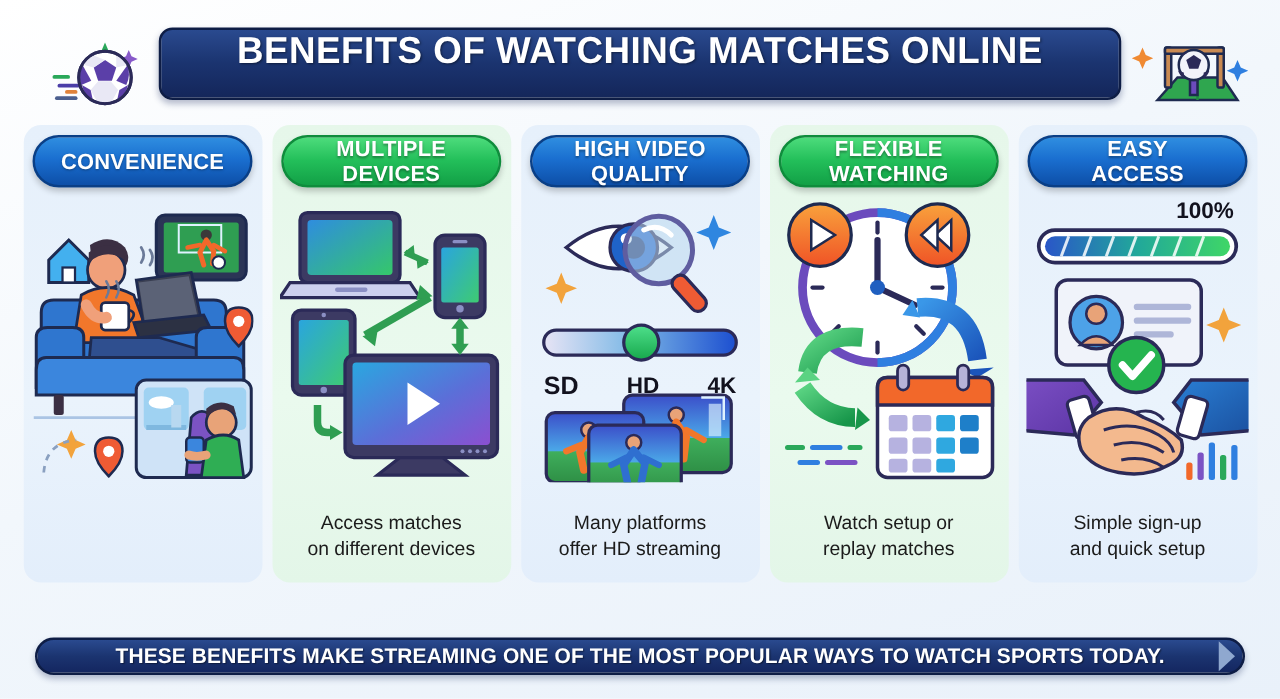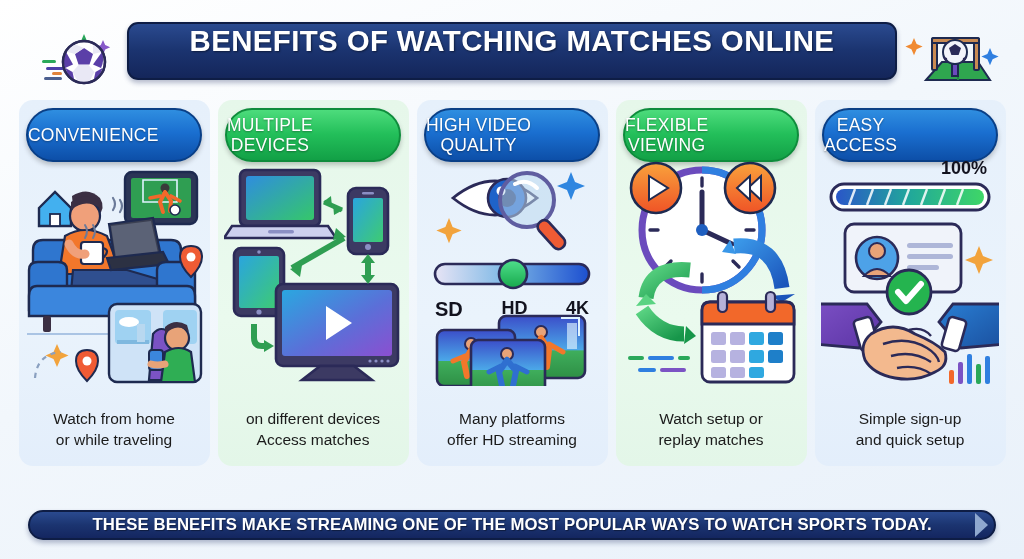--- a/index.html
+++ b/index.html
@@ -51,26 +51,26 @@
     position: relative;
     display: flex; flex-direction: column; align-items: center;
     padding-top: 58px;
   }
   .col.blue  { background: linear-gradient(180deg,#e6f0fb 0%, #eaf3fc 60%, #e3eefb 100%); }
   .col.green { background: linear-gradient(180deg,#e6f7ea 0%, #eafaee 60%, #e3f6e8 100%); }
 
   .pill {
     position: absolute; top: 8px; left: 50%;
     transform: translateX(-50%);
-    width: 176px; height: 54px;
+    width: 176px; height: 42px;
     border-radius: 28px;
-    display: flex; align-items: center; 
+    display: flex; align-items: center; justify-content: center;
     text-align: center;
     color: #fff;
-    font-size: 17.5px; font-weight: normal;
+    font-size: 17.5px; font-weight: bold;
     line-height: 20px;
     letter-spacing: .2px;
     text-shadow: 0 1px 2px rgba(0,0,0,.35);
     box-shadow: 0 3px 5px rgba(0,0,0,.22);
   }
   .pill.blue {
     background: linear-gradient(180deg,#2f8ee0 0%, #1a6fd0 45%, #0d4fa8 100%);
     border: 2px solid #0a3f86;
   }
   .pill.green {
@@ -233,24 +233,20 @@
 
         <path d="M166 88 q-11 0 -11 11 q0 9 11 20 q11 -11 11 -20 q0 -11 -11 -11z" fill="#ef5b34" stroke="#1e2a50" stroke-width="2"></path>
         <circle cx="166" cy="99" r="4.5" fill="#ffffff"></circle>
         <path d="M62 192 q-11 0 -11 11 q0 9 11 20 q11 -11 11 -20 q0 -11 -11 -11z" fill="#ef5b34" stroke="#1e2a50" stroke-width="2"></path>
         <circle cx="62" cy="203" r="4.5" fill="#ffffff"></circle>
 
         <path d="M32 186 l3.5 8 8 3.5 -8 3.5 -3.5 8 -3.5 -8 -8 -3.5 8 -3.5z" fill="#f2a33c"></path>
         <path d="M10 220 q2 -24 26 -26" stroke="#8aa0c0" stroke-width="2.2" fill="none" stroke-dasharray="5 5"></path>
       </svg>
     </div>
-    <div class="caption">
-      <div>Watch from home</div>
-      <div>or while traveling</div>
-    </div>
   </div>
 
   <div class="col green">
     <div class="pill green">
       <div>
         <div>MULTIPLE</div>
         <div>DEVICES</div>
       </div>
     </div>
     <div class="art">
@@ -304,22 +300,22 @@
         <path d="M66 111 l12 -4 -2 12z" fill="#2f9e52"></path>
         <path d="M122 79 l-13 3 3 -12z" fill="#2f9e52"></path>
         <path d="M144 100 v22" stroke="#2f9e52" stroke-width="6" fill="none"></path>
         <path d="M144 96 l7 9 -14 0z" fill="#2f9e52"></path>
         <path d="M144 126 l7 -9 -14 0z" fill="#2f9e52"></path>
         <path d="M30 166 v14 q0 8 8 8 h6" stroke="#2f9e52" stroke-width="6" fill="none"></path>
         <path d="M50 188 l-10 -6 0 12z" fill="#2f9e52"></path>
       </svg>
     </div>
     <div class="caption">
+      <div>Access matches</div>
       <div>on different devices</div>
-      <div>Access matches</div>
     </div>
   </div>
 
   <div class="col blue">
     <div class="pill blue">
       <div>
         <div>HIGH VIDEO</div>
         <div>QUALITY</div>
       </div>
     </div>
@@ -383,21 +379,21 @@
     <div class="caption">
       <div>Many platforms</div>
       <div>offer HD streaming</div>
     </div>
   </div>
 
   <div class="col green">
     <div class="pill green">
       <div>
         <div>FLEXIBLE</div>
-        <div>VIEWING</div>
+        <div>WATCHING</div>
       </div>
     </div>
     <div class="art">
       <svg viewBox="0 0 178 228" width="178" height="228">
         <defs>
           <linearGradient id="btno" x1="0" y1="0" x2="0" y2="1">
             <stop offset="0%" stop-color="#f9a23c"></stop>
               <stop offset="100%" stop-color="#ef5326"></stop>
           </linearGradient>
           <linearGradient id="bluearrow" x1="0" y1="0" x2="1" y2="1">

